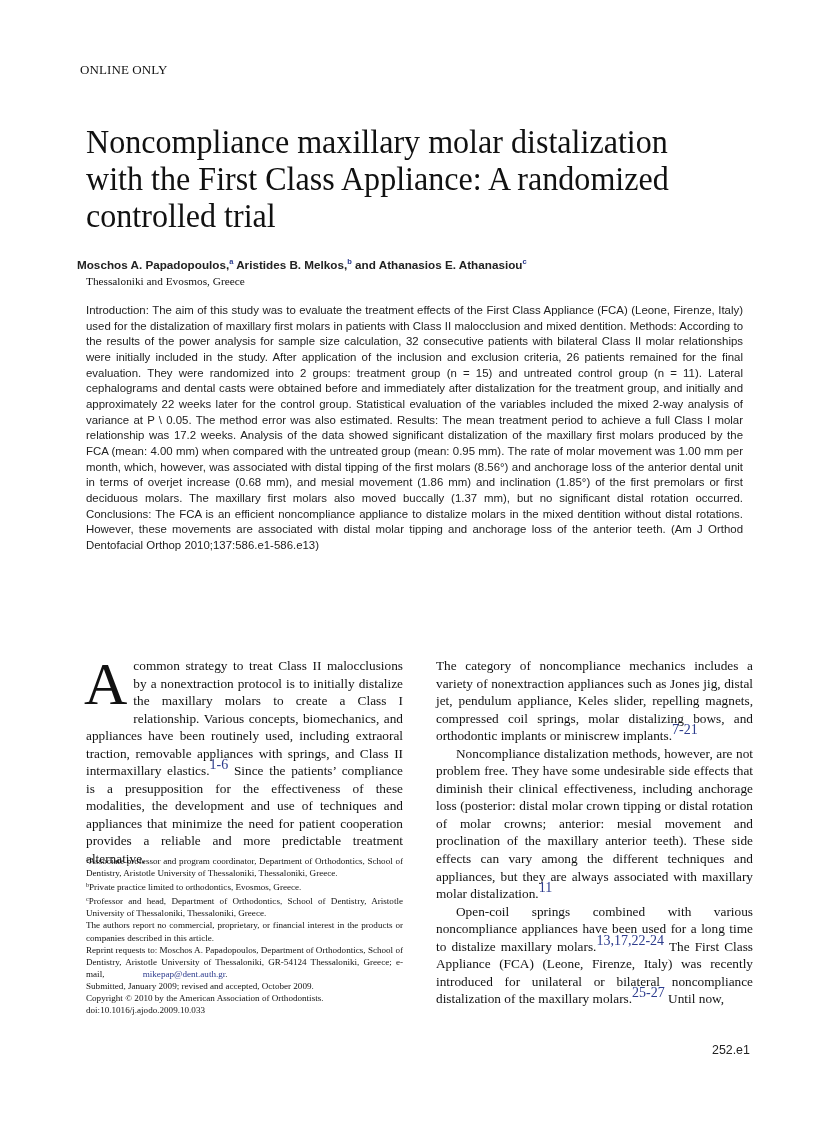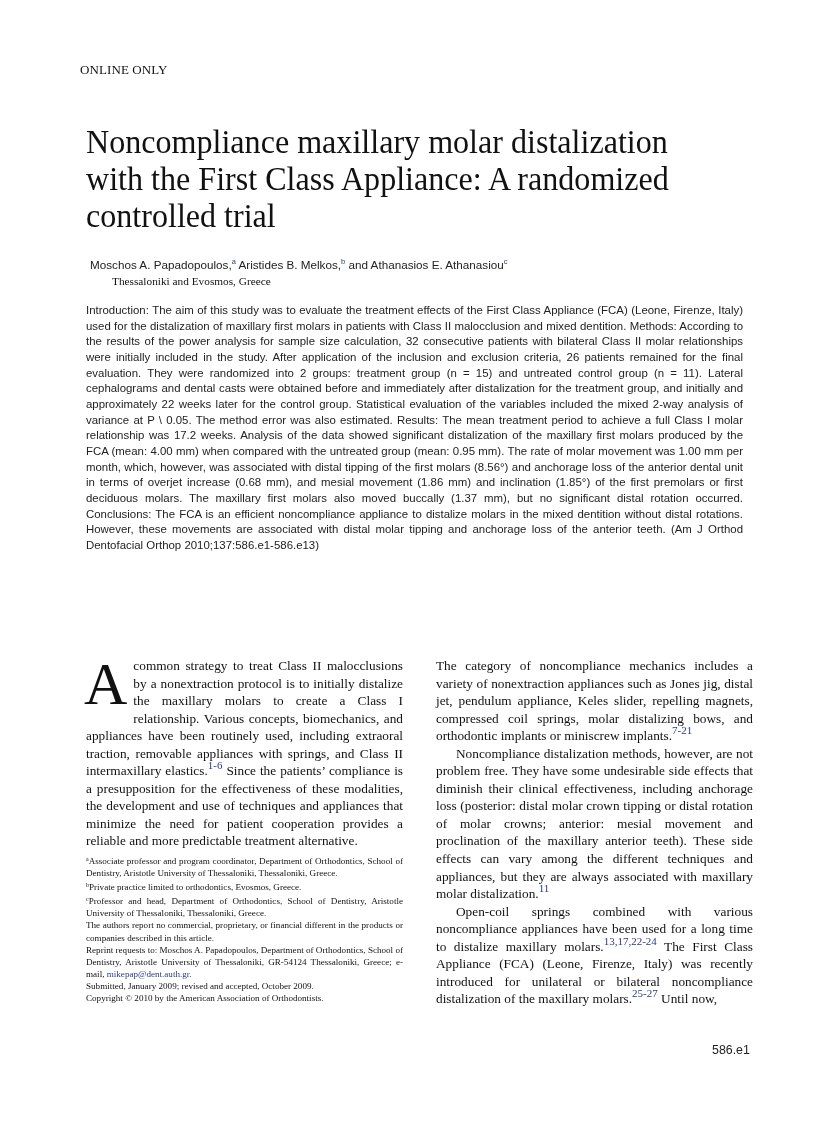--- a/index.html
+++ b/index.html
@@ -3,39 +3,39 @@
   <meta charset="utf-8">
   <style>
     * { box-sizing: border-box; margin: 0; padding: 0; }
     html, body { width: 838px; height: 1122px; background: #ffffff; }
     body { position: relative; overflow: hidden; color: #111; }
     .serif { font-family: "Liberation Serif", "DejaVu Serif", serif; }
     .sans { font-family: "Liberation Sans", "DejaVu Sans", sans-serif; }
 
     #online-only { position: absolute; left: 80px; top: 62px; font-size: 13px; letter-spacing: 0.1px; }
     #title { position: absolute; left: 86px; top: 123px; width: 680px; font-size: 34.5px; line-height: 37px; font-weight: normal; transform: scaleX(0.93); transform-origin: left top; white-space: nowrap; }
-    #authors { position: absolute; left: 90px; top: 257px; font-size: 11.7px; color: #222; }
+    #authors { position: absolute; left: 77px; top: 257px; font-size: 11.7px; color: #222; font-weight: bold; }
     #authors sup { font-size: 7.5px; color: #2b3a8c; vertical-align: 5px; }
-    #location { position: absolute; left: 86px; top: 275px; font-size: 11.3px; margin-left: 26px; }
+    #location { position: absolute; left: 86px; top: 275px; font-size: 11.3px; }
 
     #abstract { position: absolute; left: 86px; top: 302px; width: 667px; font-size: 11.6px; line-height: 15.65px; color: #222; text-align: justify; transform: scaleX(0.985); transform-origin: left top; }
 
     .col { position: absolute; width: 317px; font-size: 13.3px; line-height: 17.55px; text-align: justify; }
     #col-left { left: 86px; top: 657px; }
     #col-right { left: 436px; top: 657px; }
     .col p { margin: 0; }
     .col p.indent { text-indent: 20px; }
-    .sup { font-size: 11px; vertical-align: 6px; color: #2b3a8c; line-height: 0; }
+    .sup { font-size: 14px; vertical-align: 6px; color: #2b3a8c; line-height: 0; }
 
     #dropcap { float: left; font-size: 60px; line-height: 46px; margin: 4px 6px 0 -2px; font-weight: normal; height: 50px; }
 
     #footnotes { position: absolute; left: 86px; top: 853px; width: 317px; font-size: 9.1px; line-height: 12.1px; text-align: justify; }
     #footnotes p { margin: 0; }
     #footnotes sup { font-size: 6px; vertical-align: 3px; }
-    .link { color: #2b3a8c; }
+    .link { color: #2b3a8c; margin-left: 36px; }
 
     #page-number { position: absolute; left: 712px; top: 1043px; font-size: 12.4px; color: #222; }
   </style>
 </head>
 <body>
 
 <div id="online-only" class="serif">ONLINE ONLY</div>
 
 <h1 id="title" class="serif">
   <span>Noncompliance maxillary molar distalization</span><br>
@@ -56,31 +56,32 @@
 <div id="col-left" class="col serif">
   <p>
     <span id="dropcap">A</span><span>common strategy to treat Class II malocclusions by a nonextraction protocol is to initially distalize the maxillary molars to create a Class I relationship. Various concepts, biomechanics, and appliances have been routinely used, including extraoral traction, removable appliances with springs, and Class II intermaxillary elastics.</span><span class="sup">1-6</span><span> Since the patients’ compliance is a presupposition for the effectiveness of these modalities, the development and use of techniques and appliances that minimize the need for patient cooperation provides a reliable and more predictable treatment alternative.</span>
   </p>
 </div>
 
 <div id="footnotes" class="serif">
   <p><sup>a</sup><span>Associate professor and program coordinator, Department of Orthodontics, School of Dentistry, Aristotle University of Thessaloniki, Thessaloniki, Greece.</span></p>
   <p><sup>b</sup><span>Private practice limited to orthodontics, Evosmos, Greece.</span></p>
   <p><sup>c</sup><span>Professor and head, Department of Orthodontics, School of Dentistry, Aristotle University of Thessaloniki, Thessaloniki, Greece.</span></p>
-  <p>The authors report no commercial, proprietary, or financial different in the products or companies described in this article.</p>
+  <p>The authors report no commercial, proprietary, or financial interest in the products or companies described in this article.</p>
   <p><span>Reprint requests to: Moschos A. Papadopoulos, Department of Orthodontics, School of Dentistry, Aristotle University of Thessaloniki, GR-54124 Thessaloniki, Greece; e-mail, </span><span class="link">mikepap@dent.auth.gr</span><span>.</span></p>
   <p>Submitted, January 2009; revised and accepted, October 2009.</p>
   <p>Copyright © 2010 by the American Association of Orthodontists.</p>
+  <p>doi:10.1016/j.ajodo.2009.10.033</p>
 </div>
 
 <div id="col-right" class="col serif">
   <p>
     <span> The category of noncompliance mechanics includes a variety of nonextraction appliances such as Jones jig, distal jet, pendulum appliance, Keles slider, repelling magnets, compressed coil springs, molar distalizing bows, and orthodontic implants or miniscrew implants.</span><span class="sup">7-21</span>
   </p>
   <p class="indent">
     <span>Noncompliance distalization methods, however, are not problem free. They have some undesirable side effects that diminish their clinical effectiveness, including anchorage loss (posterior: distal molar crown tipping or distal rotation of molar crowns; anterior: mesial movement and proclination of the maxillary anterior teeth). These side effects can vary among the different techniques and appliances, but they are always associated with maxillary molar distalization.</span><span class="sup">11</span>
   </p>
   <p class="indent">
     <span>Open-coil springs combined with various noncompliance appliances have been used for a long time to distalize maxillary molars.</span><span class="sup">13,17,22-24</span><span> The First Class Appliance (FCA) (Leone, Firenze, Italy) was recently introduced for unilateral or bilateral noncompliance distalization of the maxillary molars.</span><span class="sup">25-27</span><span> Until now,</span>
   </p>
 </div>
 
-<div id="page-number" class="sans">586.e1</div>
+<div id="page-number" class="sans">252.e1</div>
 
 </body></html>

